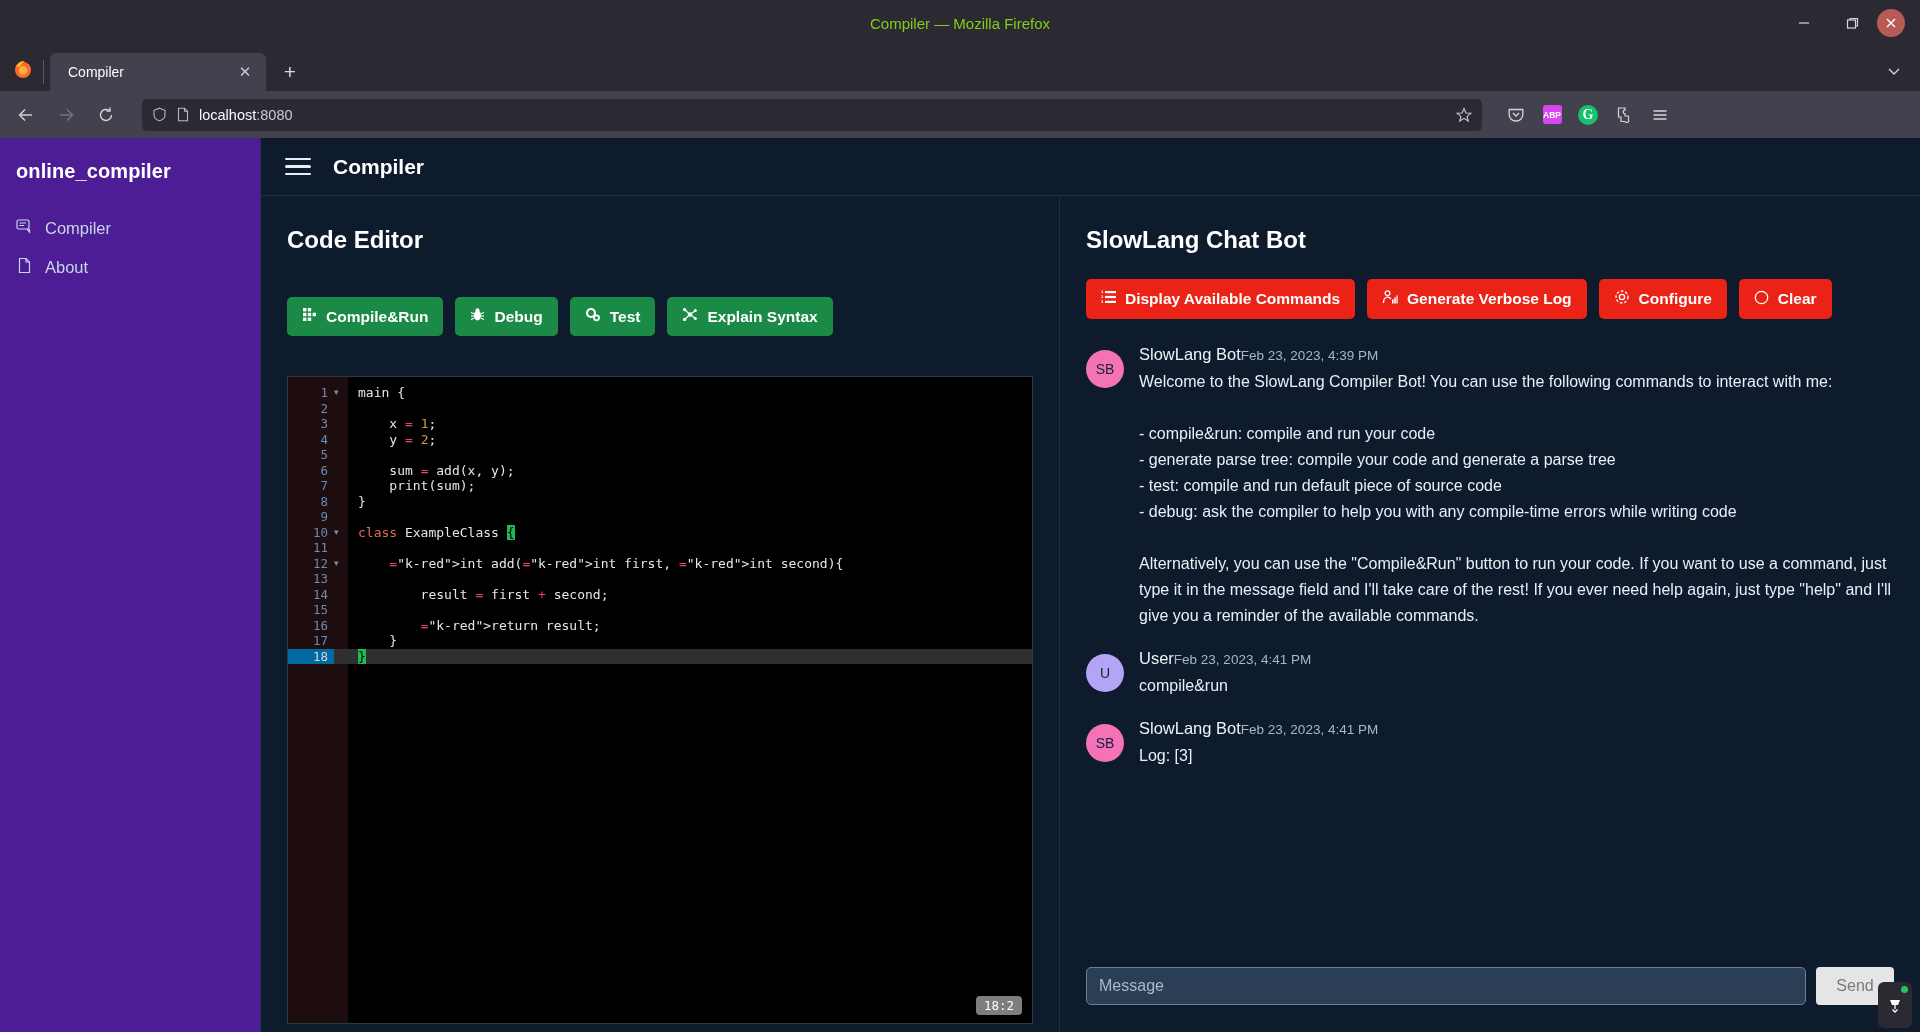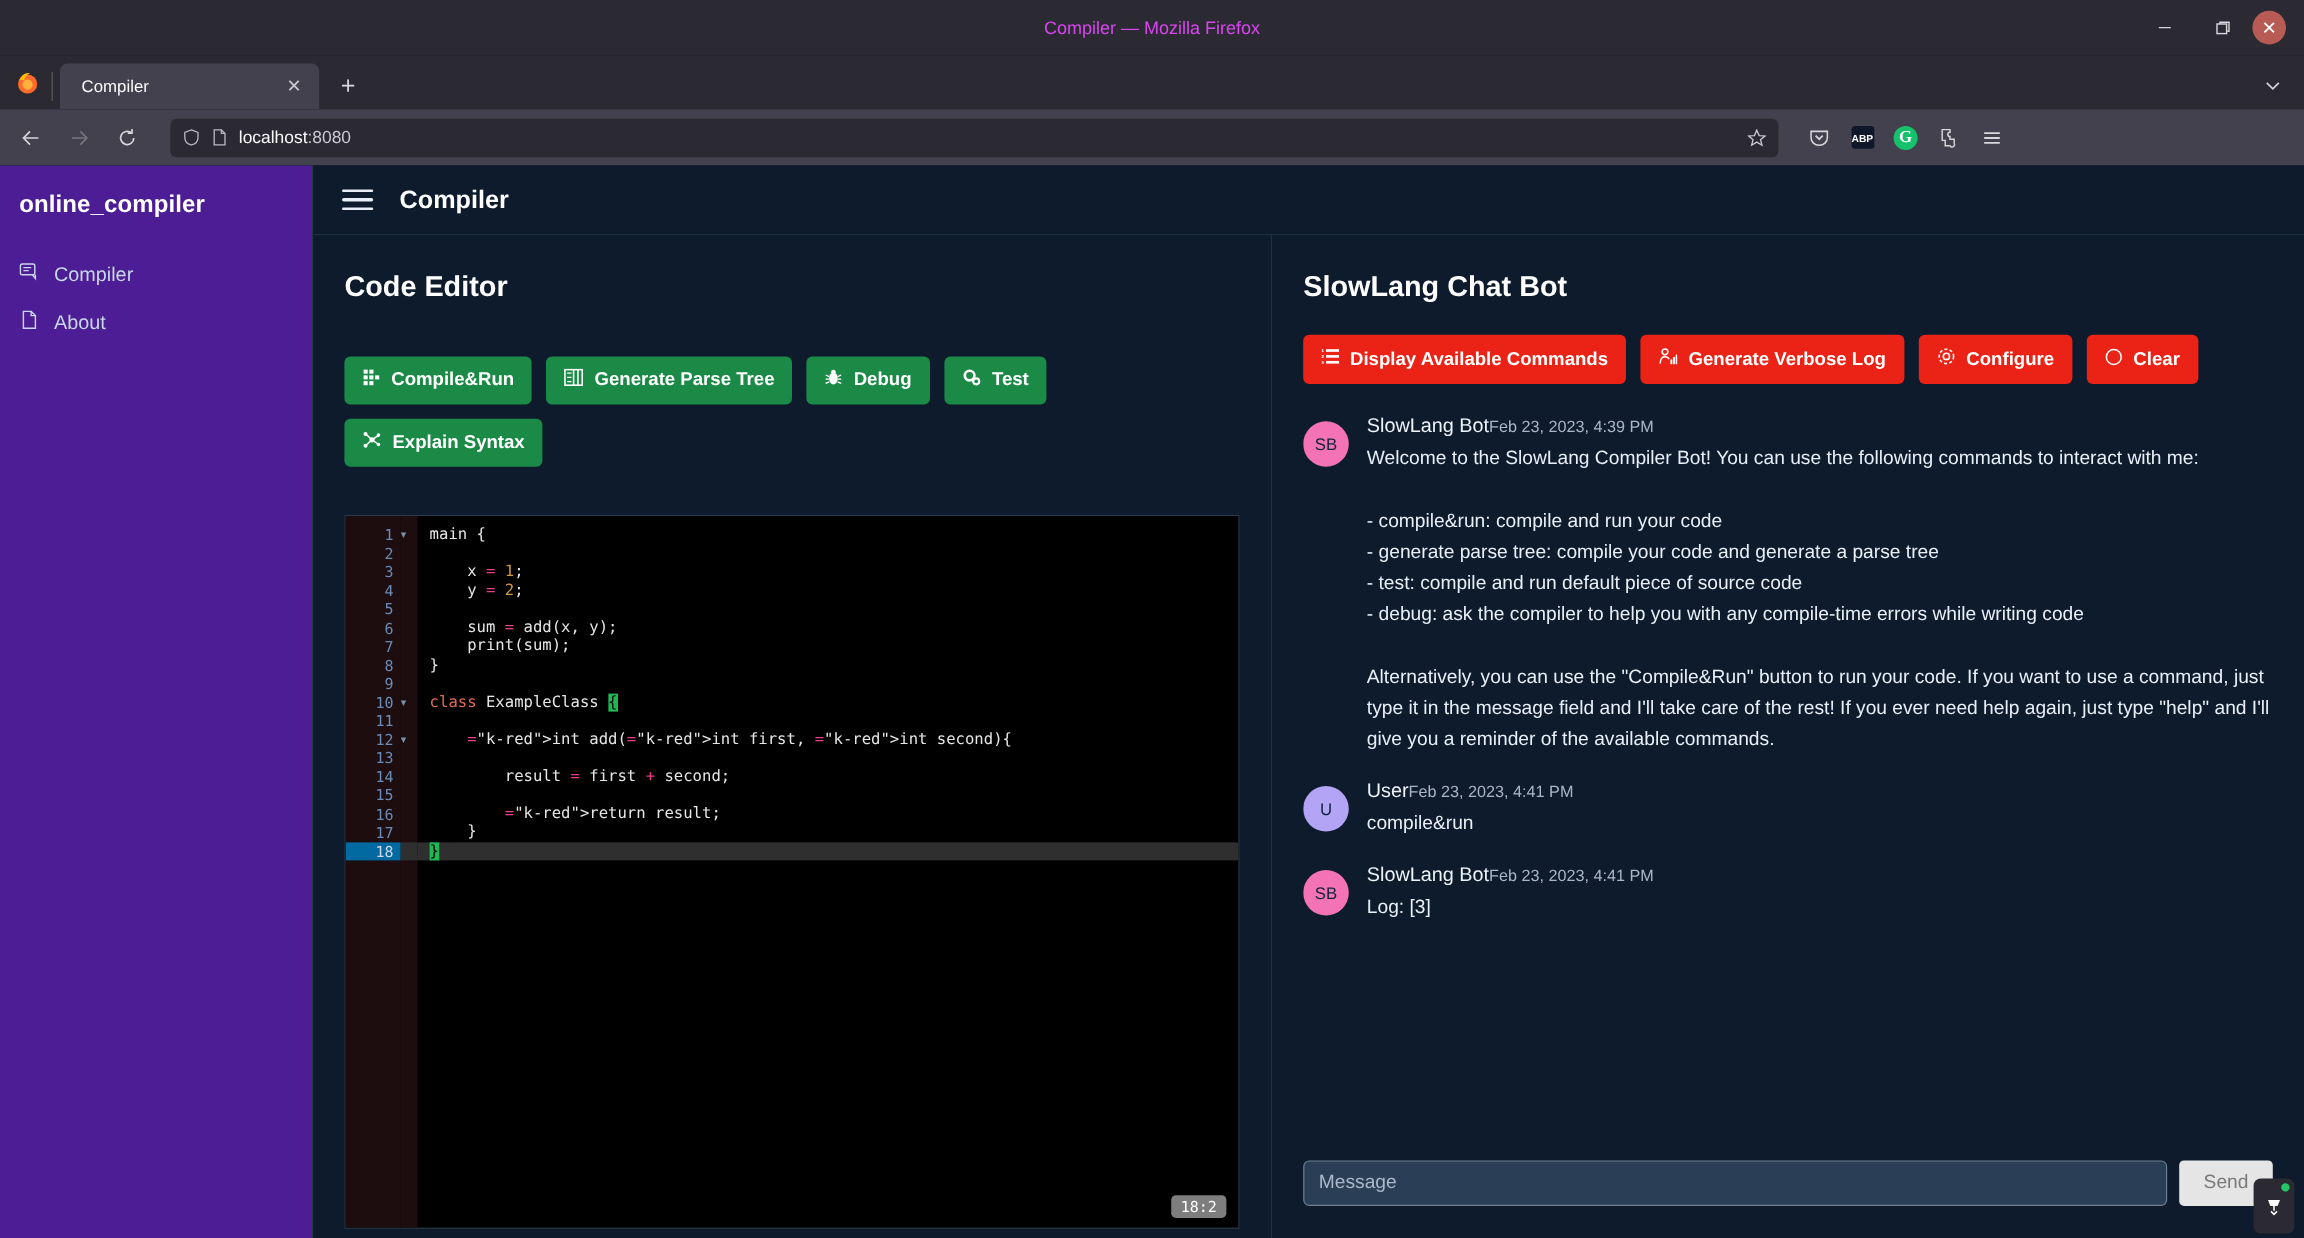--- a/index.html
+++ b/index.html
@@ -8,21 +8,21 @@
     background: #0d1b2d;
     font-family: "Liberation Sans", sans-serif;
     overflow: hidden;
   }
 
   
   #titlebar {
     height: 46px; background: #2b2a33; position: relative;
     display: flex; align-items: center; justify-content: center;
   }
-  #window-title { color: #d946ef; font-size: 15px; }
+  #window-title { color: #84cc16; font-size: 15px; }
   #win-controls { position: absolute; right: 6px; top: 0; height: 46px;
     display: flex; align-items: center; gap: 2px; }
   .winbtn { width: 46px; height: 40px; display: flex; align-items: center;
     justify-content: center; color: #d7d7db; font-size: 15px; }
   .winbtn.close { background: #b85b55; border-radius: 50%; width: 28px; height: 28px;
     color: #fff; font-size: 16px; margin-right: 9px; }
 
   #tabstrip { height: 45px; background: #2b2a33; display: flex;
     align-items: flex-end; padding-left: 8px; position: relative; }
   #ff-logo { width: 30px; height: 45px; display: flex; align-items: center;
@@ -51,21 +51,21 @@
   #urlbar {
     flex: 1; height: 32px; background: #2b2a33; border-radius: 5px; margin: 0 14px;
     display: flex; align-items: center; padding: 0 10px; gap: 9px;
     max-width: 1340px;
   }
   #urlbar .u-icon { color: #b9b9c2; display: flex; align-items: center; }
   #url-text { flex: 1; font-size: 14.5px; color: #c9c9d2; }
   #url-text b { color: #fbfbfe; font-weight: 400; }
   .tb-icon { width: 32px; height: 32px; display: flex; align-items: center;
     justify-content: center; color: #d7d7db; }
-  .badge-abp { width: 19px; height: 19px; border-radius: 3px; background: #0f172a;
+  .badge-abp { width: 19px; height: 19px; border-radius: 3px; background: #d946ef;
     color: #fff; font-size: 8.5px; font-weight: bold; display: flex;
     align-items: center; justify-content: center; }
   .badge-g { width: 20px; height: 20px; border-radius: 50%; background: #15c26b;
     color: #fff; font-size: 14px; font-weight: bold; display: flex;
     align-items: center; justify-content: center; font-family: "Liberation Serif", serif; }
 
   
   #app { height: 894px; display: flex; background: #0d1b2d; }
 
   #sidebar { width: 260px; background: #4c1d95; padding: 22px 0 0 0; flex: none; }
@@ -323,33 +323,20 @@
                   <rect x="1" y="5.8" width="3.4" height="3.4" fill="#fff"></rect>
                   <rect x="5.8" y="5.8" width="3.4" height="3.4" fill="#fff"></rect>
                   <rect x="10.6" y="5.8" width="3.4" height="3.4" fill="#fff"></rect>
                   <rect x="1" y="10.6" width="3.4" height="3.4" fill="#fff"></rect>
                   <rect x="5.8" y="10.6" width="3.4" height="3.4" fill="#fff"></rect>
                 </svg>
             </span>
             <span>Compile&amp;Run</span>
           </button>
 
-          <button class="btn green">
-            <span>
-              <svg width="16" height="15" viewBox="0 0 16 15">
-                  <rect x="0.8" y="1" width="14.4" height="13" fill="none" stroke="#fff" stroke-width="1.3"></rect>
-                  <line x1="8" y1="1" x2="8" y2="14" stroke="#fff" stroke-width="1.3"></line>
-                  <line x1="11.6" y1="1" x2="11.6" y2="14" stroke="#fff" stroke-width="1.3"></line>
-                  <line x1="2.6" y1="4" x2="6.2" y2="4" stroke="#fff" stroke-width="1.1"></line>
-                  <line x1="2.6" y1="7.5" x2="6.2" y2="7.5" stroke="#fff" stroke-width="1.1"></line>
-                  <line x1="2.6" y1="11" x2="6.2" y2="11" stroke="#fff" stroke-width="1.1"></line>
-                </svg>
-            </span>
-            <span>Generate Parse Tree</span>
-          </button>
 
           <button class="btn green">
             <span>
               <svg width="15" height="15" viewBox="0 0 15 15">
                   <ellipse cx="7.5" cy="8.5" rx="3.6" ry="5" fill="#fff"></ellipse>
                   <circle cx="7.5" cy="3.2" r="2" fill="#fff"></circle>
                   <line x1="1" y1="5.5" x2="4" y2="6.8" stroke="#fff" stroke-width="1.1"></line>
                   <line x1="14" y1="5.5" x2="11" y2="6.8" stroke="#fff" stroke-width="1.1"></line>
                   <line x1="1" y1="9" x2="4" y2="9" stroke="#fff" stroke-width="1.1"></line>
                   <line x1="14" y1="9" x2="11" y2="9" stroke="#fff" stroke-width="1.1"></line>

